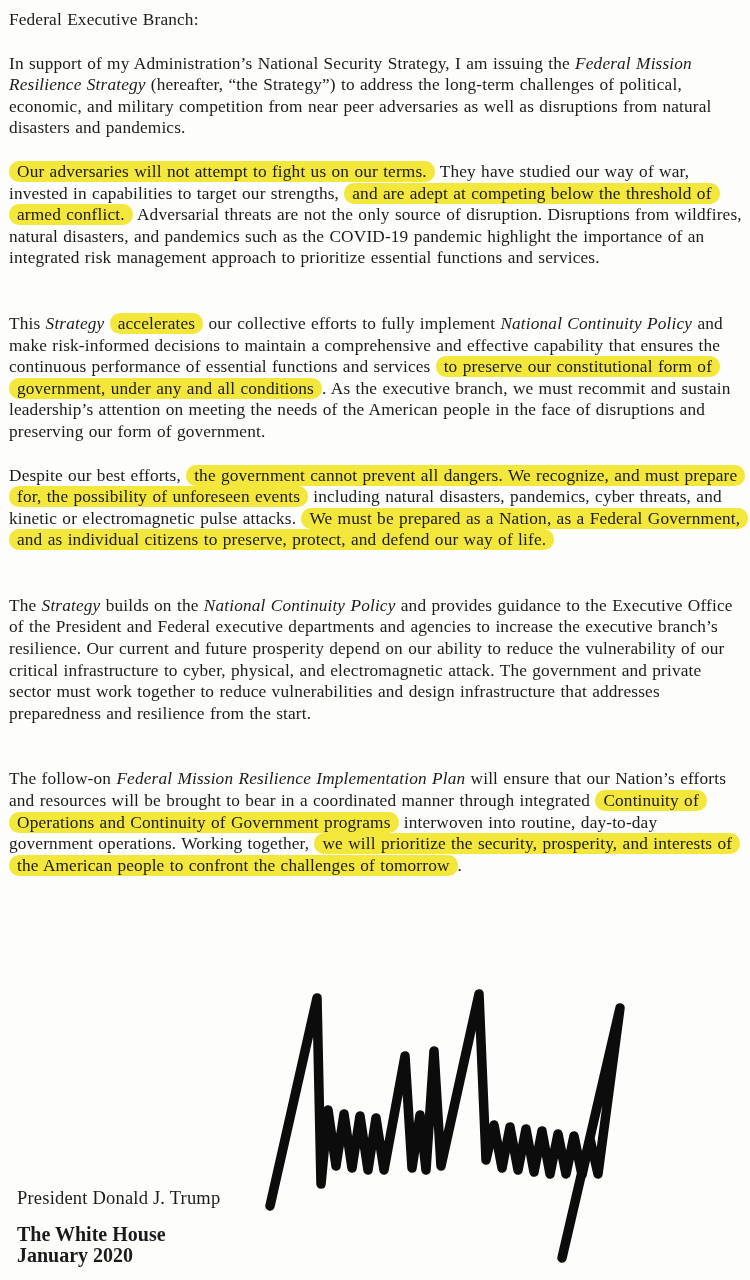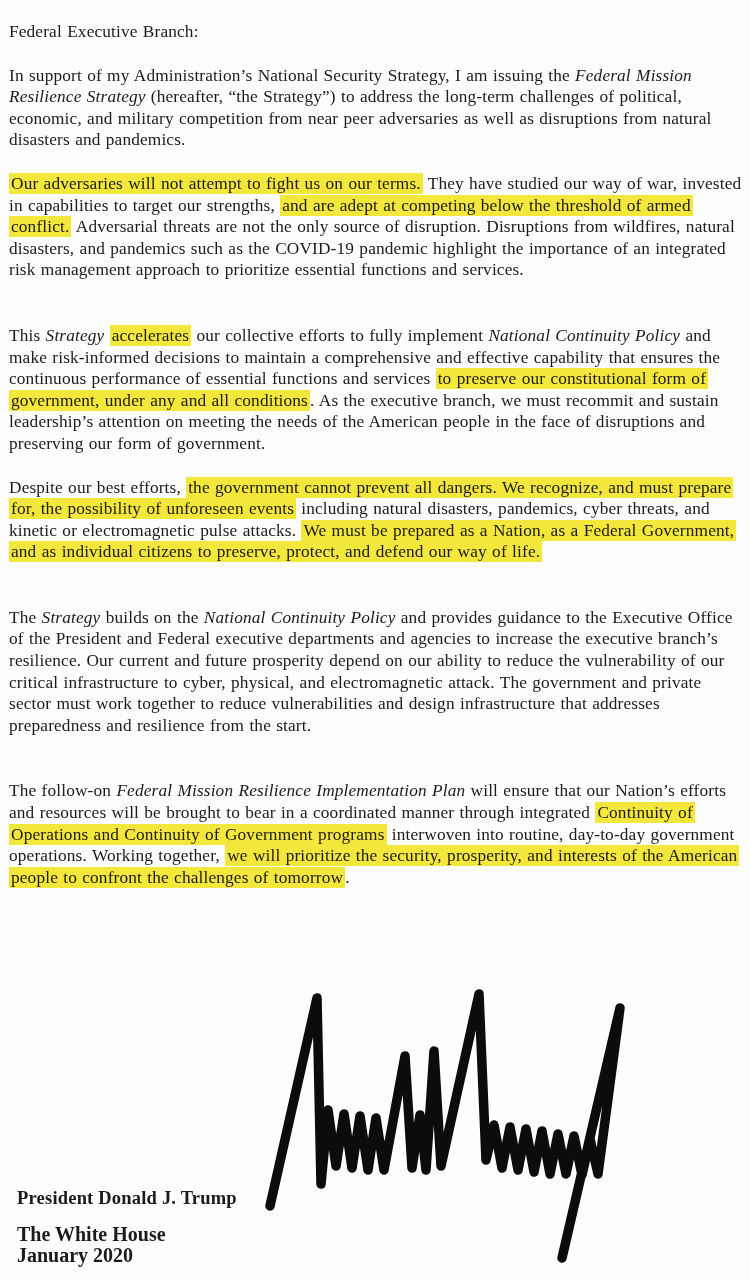--- a/index.html
+++ b/index.html
@@ -15,46 +15,47 @@
     padding: 9px 10px 0 9px;
   }
   .doc-text {
     font-size: 17.3px;
     line-height: 21.6px;
     letter-spacing: 0.15px;
     word-spacing: 0.8px;
     width: 733px;
   }
   .doc-text p { margin-top: 22px; }
-  .doc-text p.salutation { margin-top: 12px; }
+  .doc-text p.salutation { margin-top: 0; }
   
   .doc-text p:nth-of-type(4),
   .doc-text p:nth-of-type(6),
   .doc-text p:nth-of-type(7) { margin-top: 44px; }
   .hl {
     background: var(--hl, #f4e73b);
-    padding: 1px 2px;
+    padding: 1px 8px;
     box-decoration-break: clone;
+    border-radius: 10px;
     -webkit-box-decoration-break: clone;
   }
   .it { font-style: italic; }
   .sig-area {
     position: absolute;
     left: 0; top: 960px;
     width: 750px; height: 320px;
   }
   .signature-svg {
     position: absolute;
     left: 262px; top: 28px;
     width: 382px; height: 275px;
   }
   .signer {
     position: absolute;
     left: 17px; top: 228px;
-    font-weight: bold;
+    font-weight: normal;
     font-size: 18.5px;
     letter-spacing: 0.2px;
     text-align: center;
   }
   .org-date {
     position: absolute;
     left: 17px; top: 264px;
     font-weight: bold;
     font-size: 20px;
     line-height: 20.5px;

